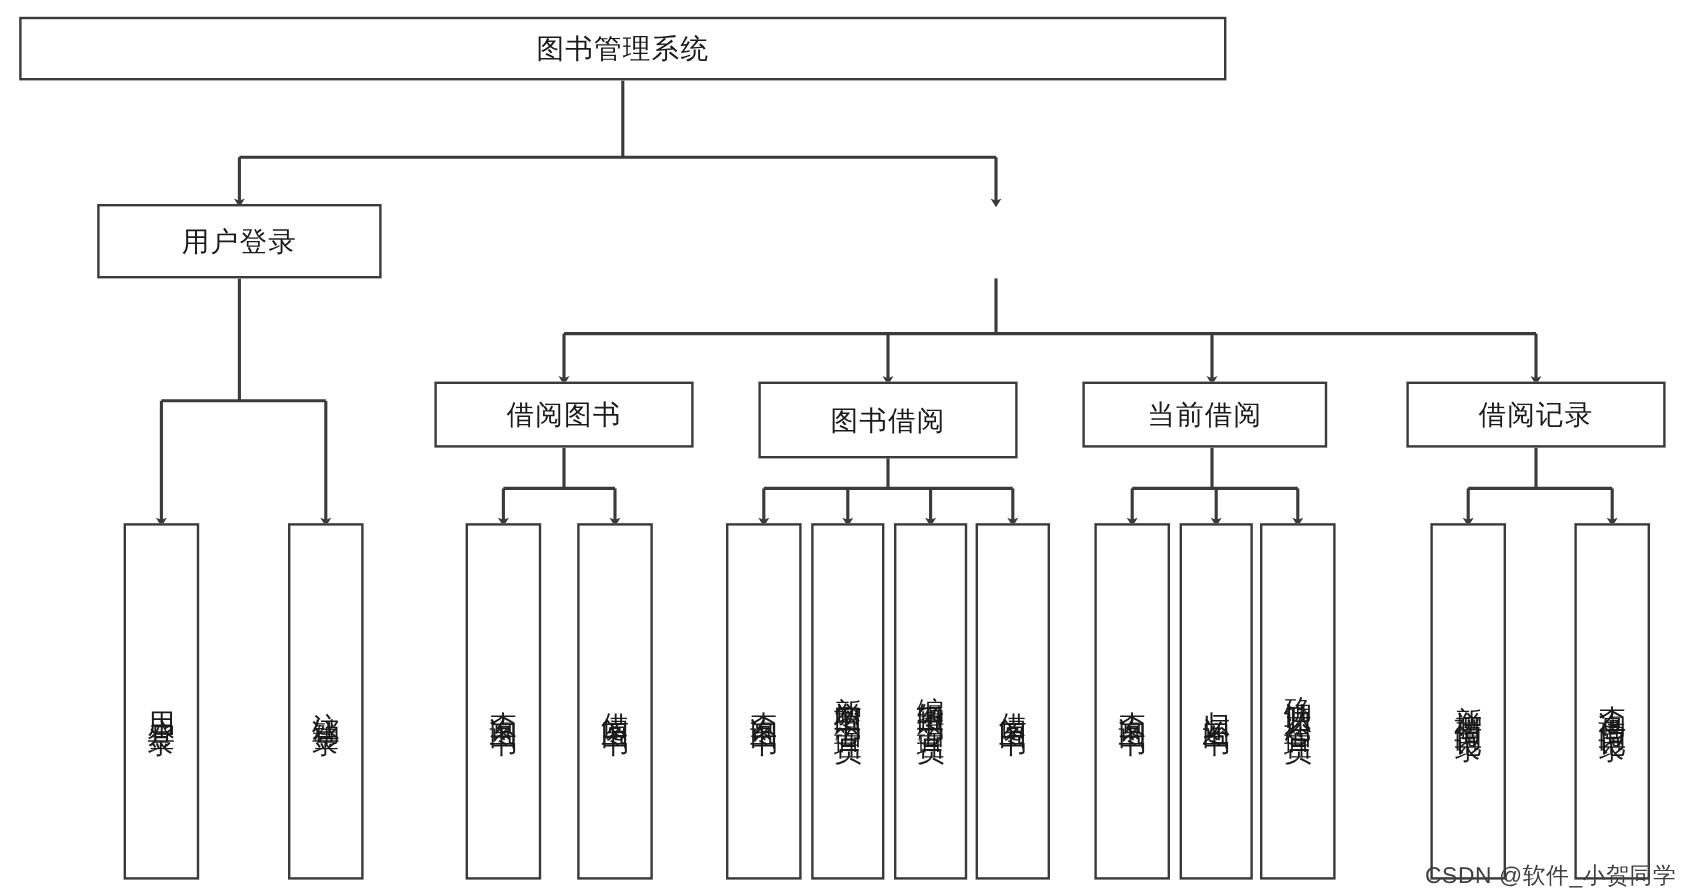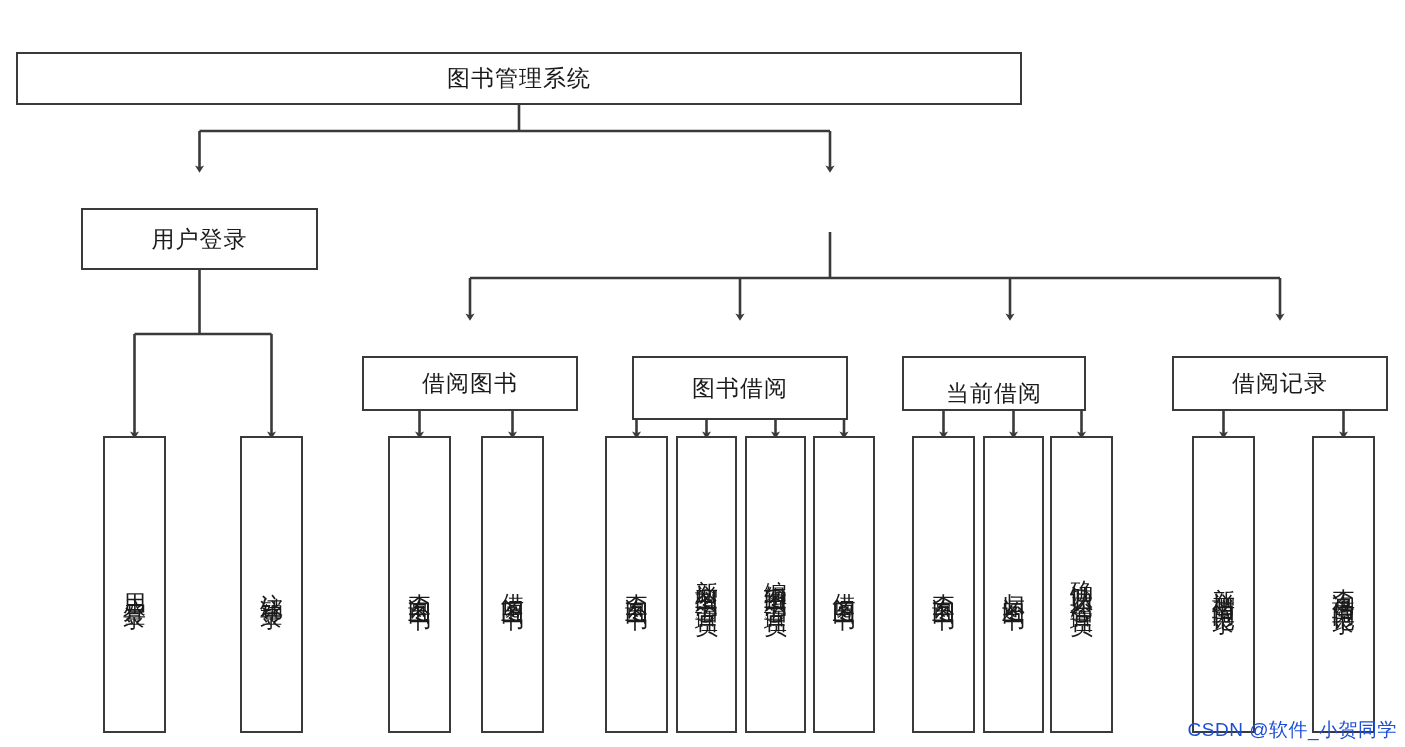--- a/index.html
+++ b/index.html
@@ -30,42 +30,41 @@
     border: 2px solid #3a3a3a;
     background: #ffffff;
     display: flex;
     align-items: center;
     justify-content: center;
     color: #1a1a1a;
   }
   .node.horiz {
     font-size: 23px;
     letter-spacing: 1px;
-    margin-top: 38px;
   }
   .node.vert {
     writing-mode: vertical-rl;
     text-orientation: upright;
     font-size: 23px;
     letter-spacing: 5px;
     line-height: 1;
     padding: 4px 0;
     text-align: center;
   }
   .node.vert .vtext {
     writing-mode: vertical-rl;
     text-orientation: upright;
     white-space: nowrap;
   }
   .watermark {
     position: absolute;
     right: 8px;
     bottom: 4px;
     font-size: 19px;
-    color: #1d4ed8;
+    color: #404040;
     letter-spacing: 0.5px;
     white-space: nowrap;
     pointer-events: none;
   }
 </style>
 </head>
 <body>
 
 <div id="canvas">
 
@@ -119,21 +118,21 @@
   <div class="node horiz" style="left: 81px; top: 170px; width: 237px; height: 62px;">
       <span>用户登录</span>
     </div>
 
   <div class="node horiz" style="left: 362px; top: 318px; width: 216px; height: 55px;">
       <span>借阅图书</span>
     </div>
   <div class="node horiz" style="left: 632px; top: 318px; width: 216px; height: 64px;">
       <span>图书借阅</span>
     </div>
-  <div class="node horiz" style="left: 902px; top: 318px; width: 184px; height: 55px; align-items: flex-end;">
+  <div class="node horiz" style="left: 902px; top: 318px; width: 204px; height: 55px;">
       <span>当前借阅</span>
     </div>
   <div class="node horiz" style="left: 1172px; top: 318px; width: 216px; height: 55px;">
       <span>借阅记录</span>
     </div>
 
   <div class="node vert" style="left: 103px; top: 436px; width: 63px; height: 297px;">
     <span class="vtext">用户登录</span>
     </div>
   <div class="node vert" style="left: 240px; top: 436px; width: 63px; height: 297px;">

